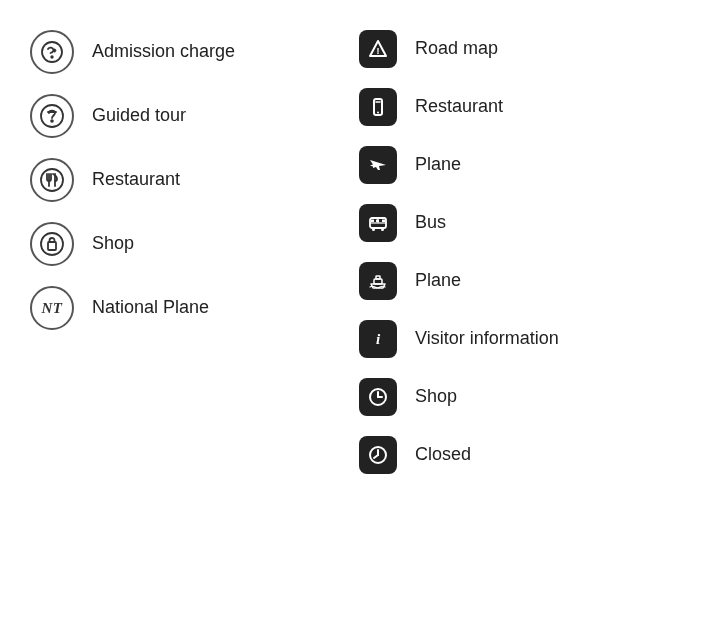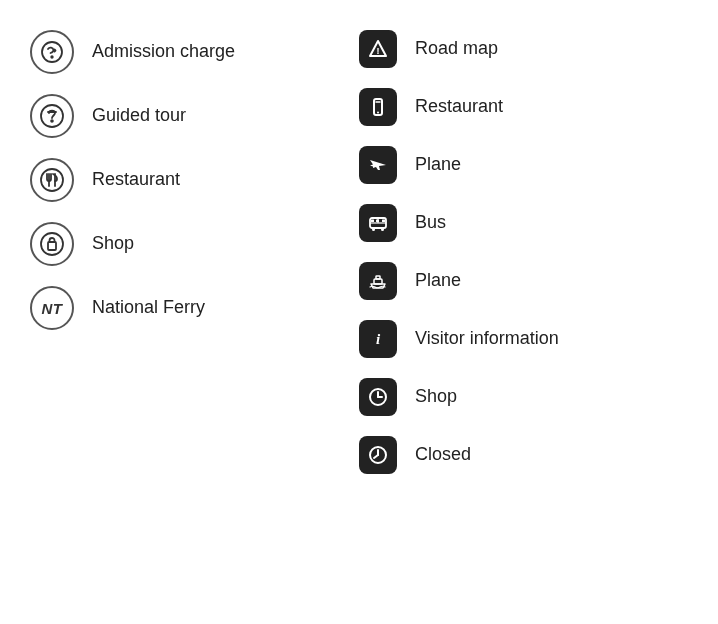--- a/index.html
+++ b/index.html
@@ -115,24 +115,24 @@
         <svg width="26" height="26" viewBox="0 0 26 26" fill="none" stroke="#333" stroke-width="1.8">
           <circle cx="13" cy="13" r="11"></circle>
           <rect x="9" y="11" width="8" height="8" rx="1" stroke-linejoin="round"></rect>
           <path d="M10.5 11 V9.5 a2.5 2.5 0 0 1 5 0 V11" stroke-linecap="round"></path>
         </svg>
       </div>
       <span class="icon-label">Shop</span>
     </div>
 
     <div class="legend-item">
-      <div class="icon-circle nt-circle" style="font-family: Liberation Sans, sans-serif; font-style: italic; font-size:15px; font-weight:600;">
+      <div class="icon-circle nt-circle" style="font-family: Liberation Serif, serif; font-style: italic; font-size:15px; font-weight:600;">
         NT
       </div>
-      <span class="icon-label">National Ferry</span>
+      <span class="icon-label">National Plane</span>
     </div>
   </div>
 
   <div class="right-col">
 
 
     <div class="legend-item">
       <div class="icon-rounded">
         <svg width="22" height="22" viewBox="0 0 22 22" fill="none">
           <polygon points="11,3 19,18 3,18" fill="none" stroke="white" stroke-width="2" stroke-linejoin="round"></polygon>

